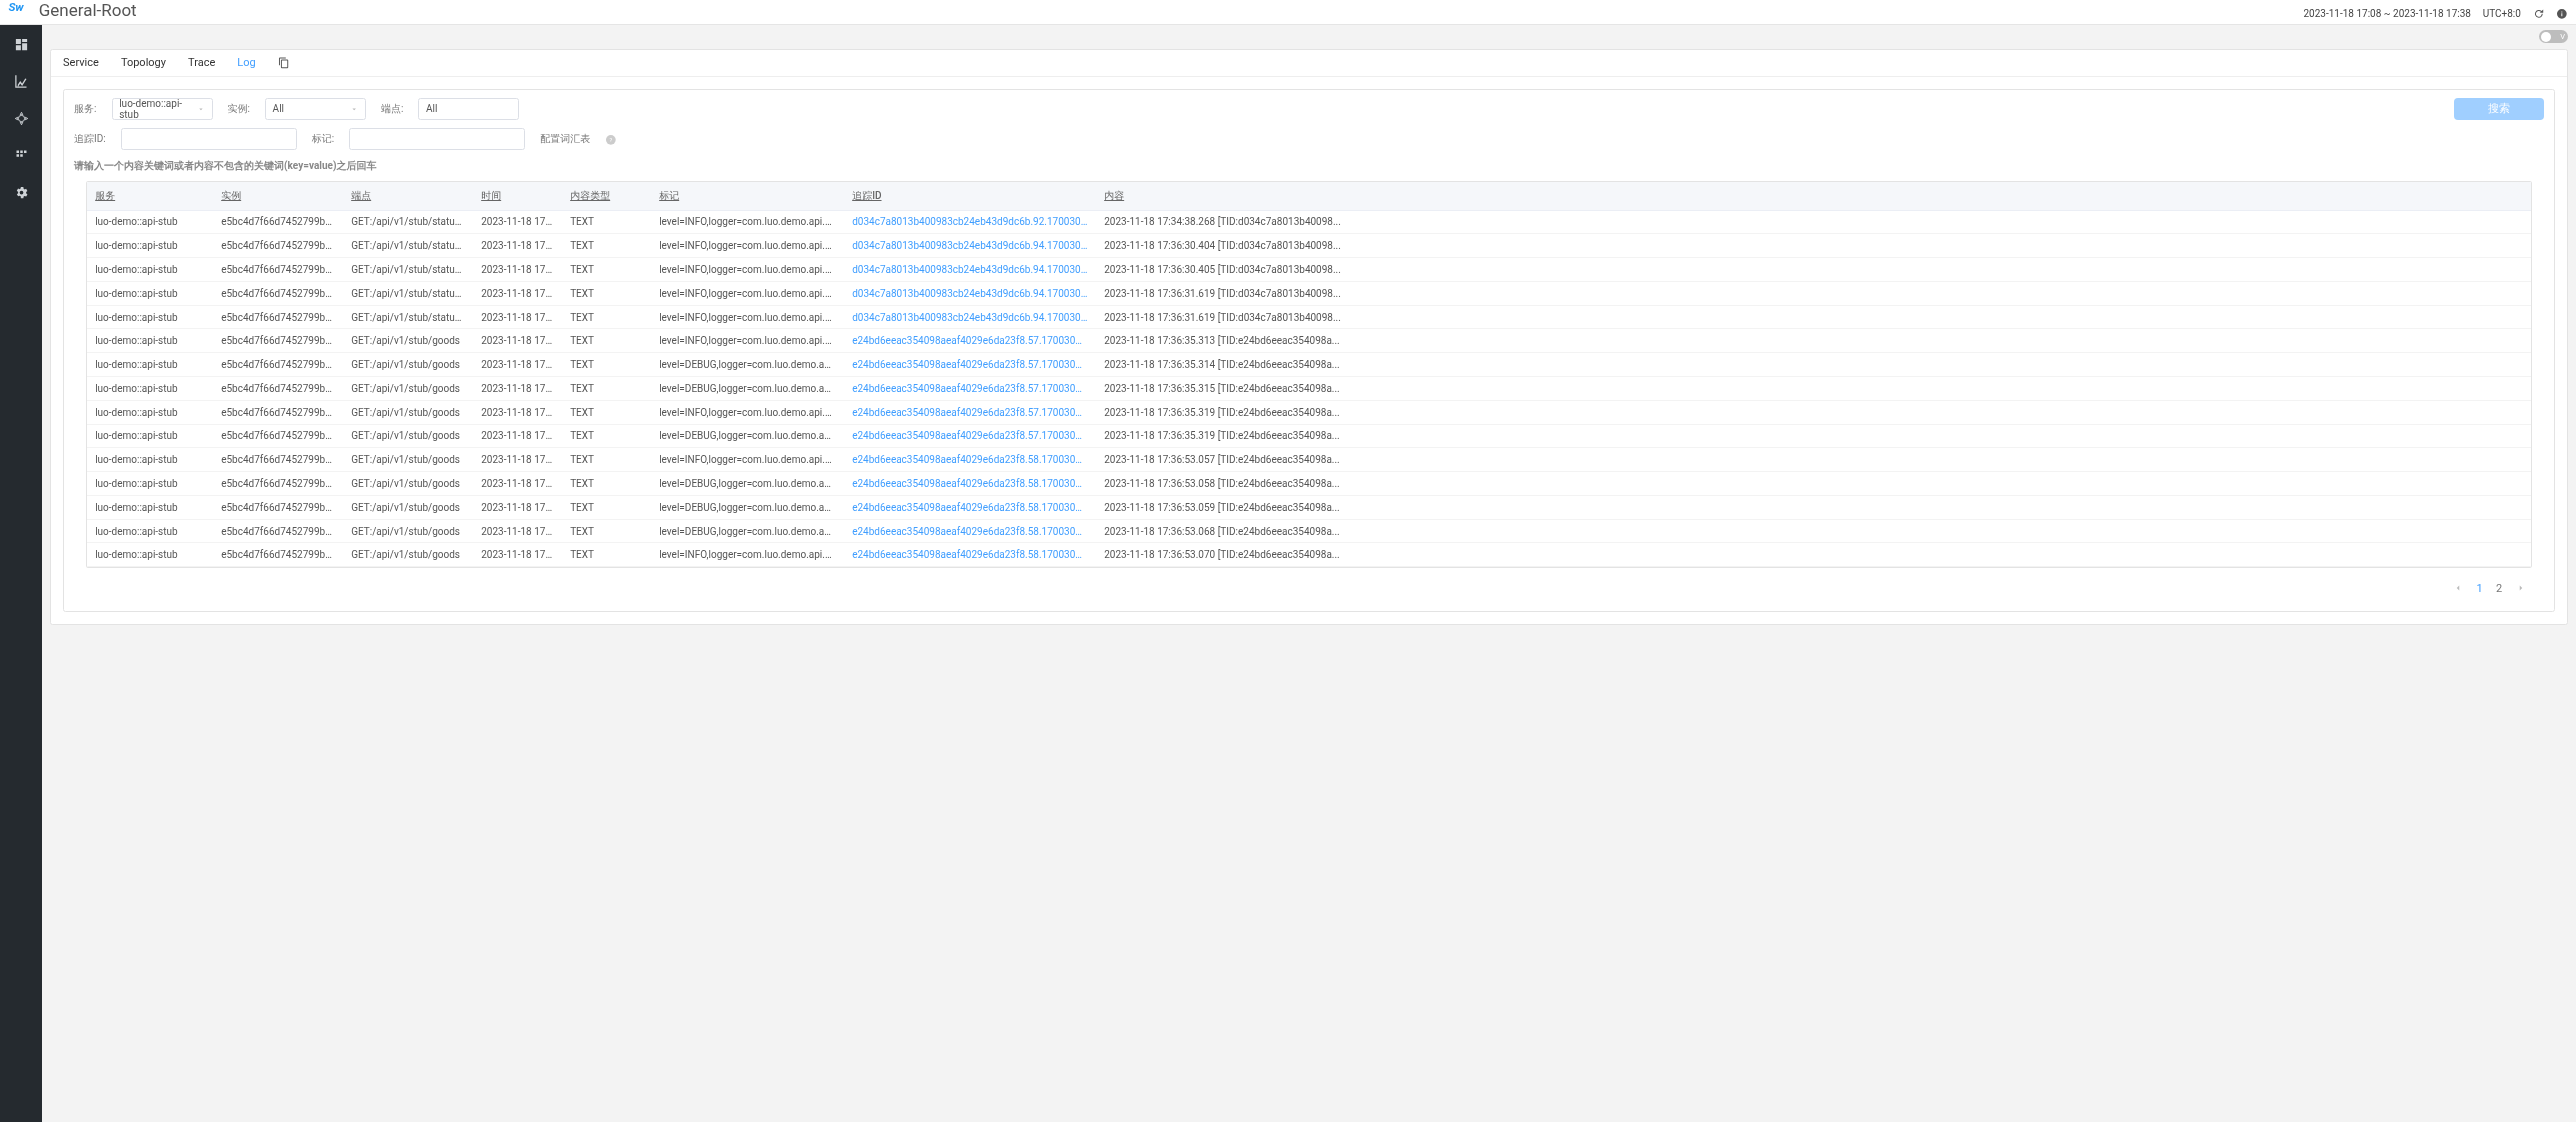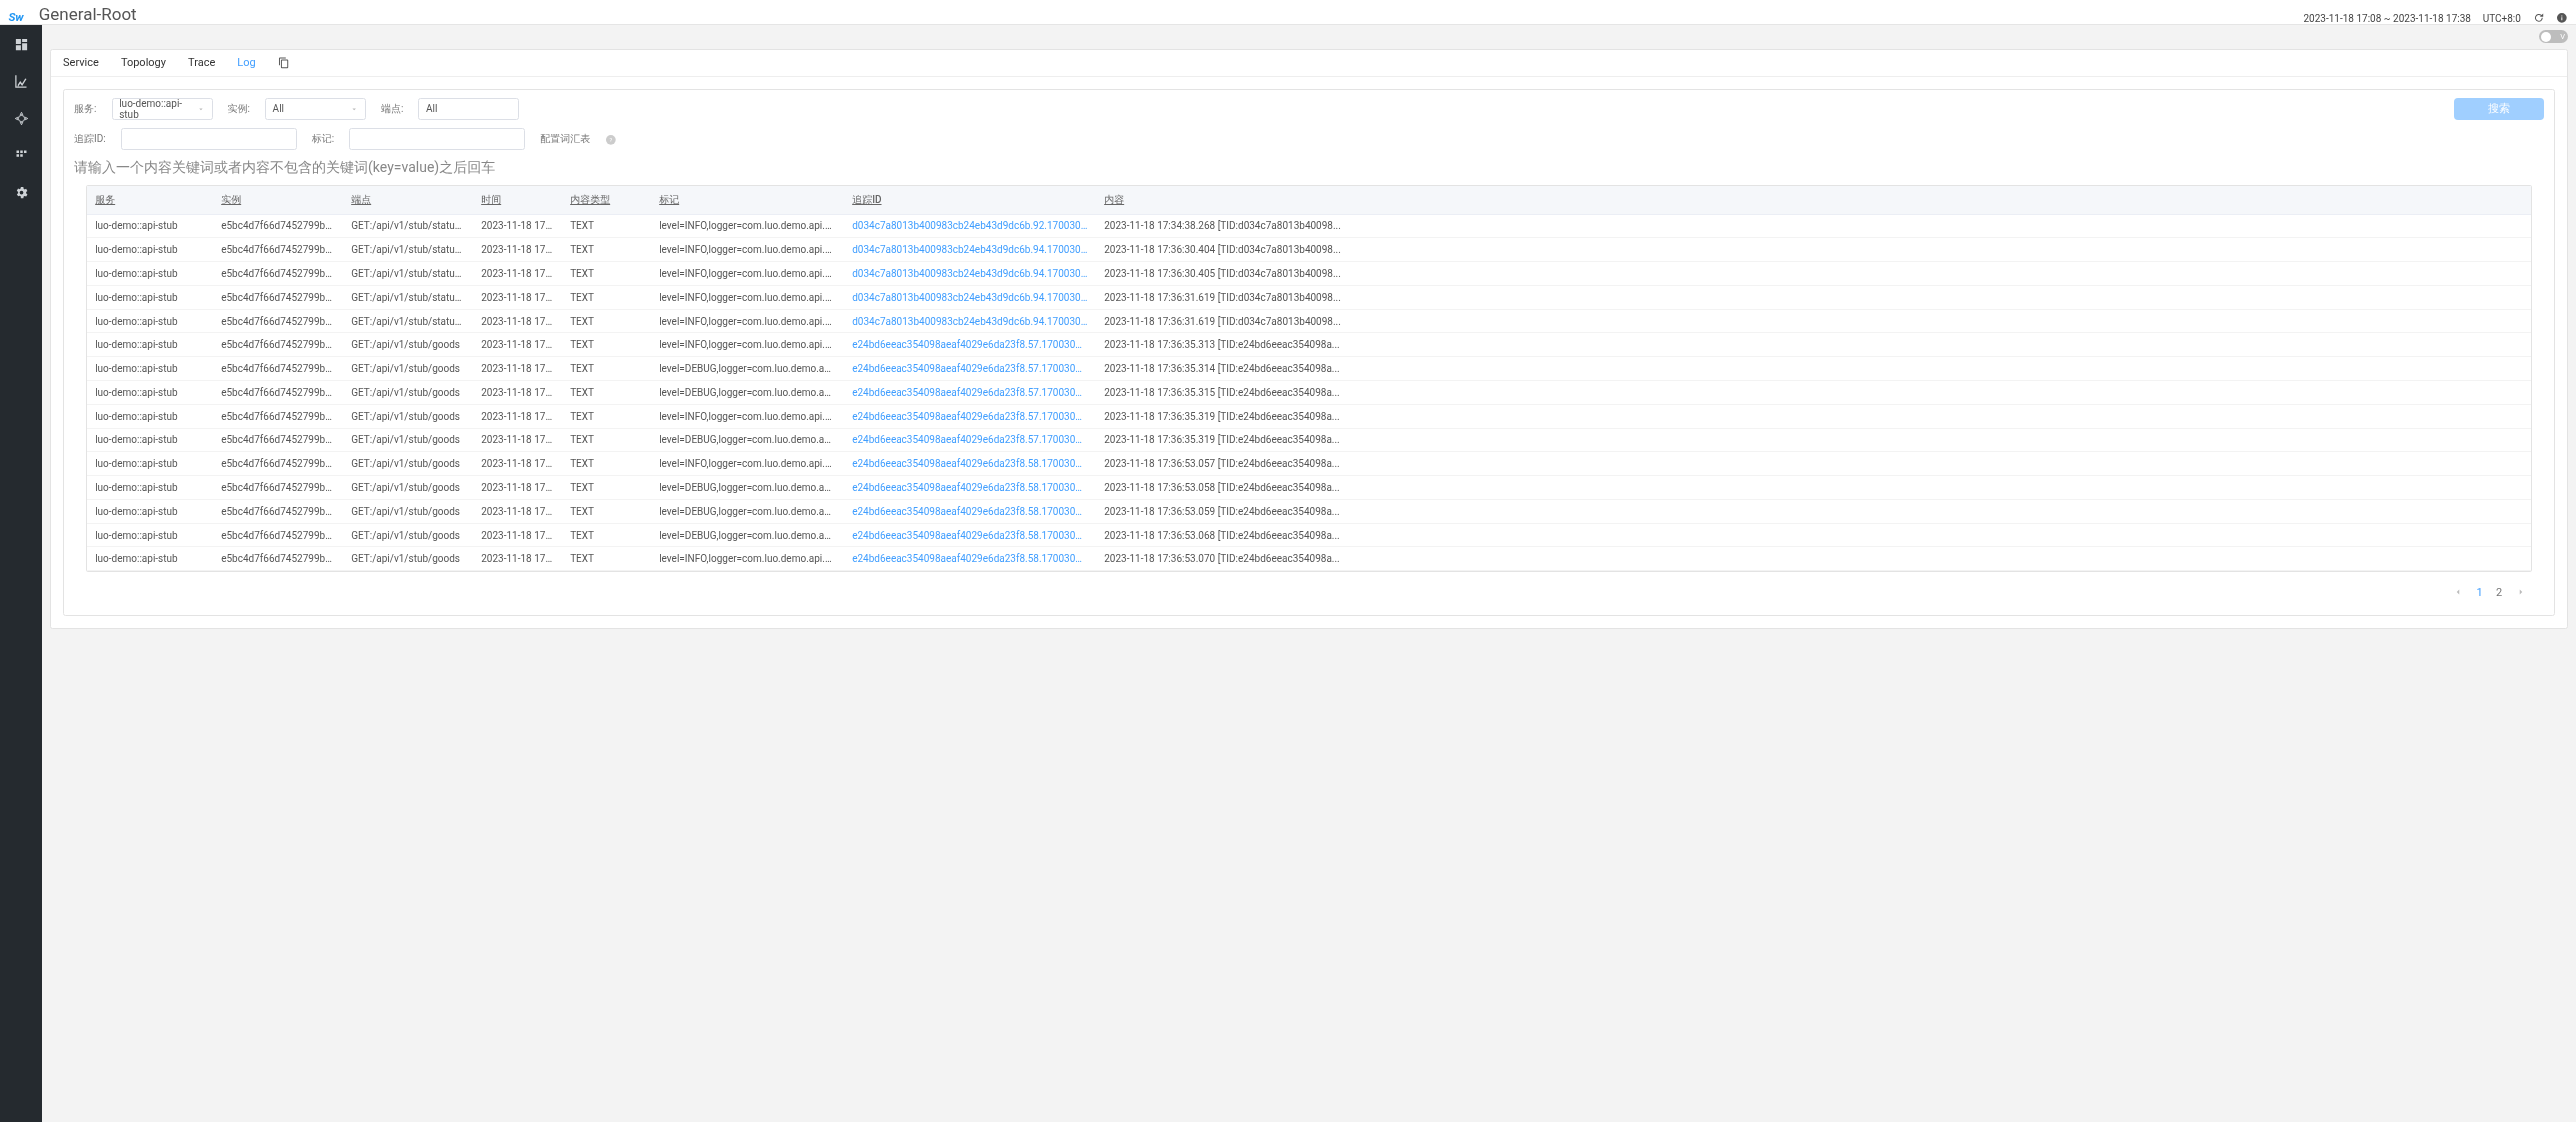--- a/index.html
+++ b/index.html
@@ -1,19 +1,19 @@
 <!DOCTYPE html>
 <html style="font-size:13.4px"><head>
 <meta charset="utf-8">
 <style>
 * { margin: 0; padding: 0; box-sizing: border-box; font-family: -apple-system, BlinkMacSystemFont, "Segoe UI", Roboto, sans-serif; }
 body { font-size: 10px; color: #333; background: #fff; overflow: hidden; }
 
 
-.header { height: 25px; display: flex; align-items: flex-end; padding: 0 8.4px; border-bottom: 0.8px solid #e5e5e5; }
+.header { height: 25px; display: flex; align-items: flex-start; padding: 0 8.4px; border-bottom: 0.8px solid #e5e5e5; }
 .logo { color: #2196f3; font-weight: bold; font-size: 11.7px; margin-right: 15px; font-style: italic; }
 .breadcrumb { color: #555; font-size: 17px; }
 .header-right { margin-left: auto; display: flex; align-items: center; gap: 11.7px; color: #444; font-size: 10px; margin-top: 8px; }
 .header-right .icon { width: 11.7px; height: 11.7px; fill: #555; cursor: pointer; }
 
 
 .sidebar { position: absolute; left: 0; top: 25px; bottom: 0; width: 42px; background: #252a2f; display: flex; flex-direction: column; align-items: center; padding-top: 11.7px; gap: 22px; }
 .sidebar .icon { width: 15px; height: 15px; fill: #cfd3d7; cursor: pointer; }
 
 
@@ -33,21 +33,21 @@
 .copy-icon { width: 11.7px; height: 11.7px; fill: #555; cursor: pointer; }
 
 .filter-block { margin: 11.7px; border: 0.8px solid #e3e3e3; border-radius: 2.5px; padding: 8.4px 10px; }
 .filter-row { display: flex; align-items: center; gap: 15px; flex-wrap: wrap; margin-bottom: 8.4px; font-size: 10px; }
 .filter-label { color: #777; }
 .select, .text-input { height: 22px; border: 0.8px solid #dcdfe6; border-radius: 2.5px; padding: 0 6.7px; font-size: 10px; color: #555; background: #fff; display: flex; align-items: center; justify-content: space-between; }
 .select .chev { width:8.4px; height:8.4px; fill:#b7b7b7; }
 .w120 { width: 101px; } .w210 { width: 176px; }
 .search-btn { margin-left: auto; background: #a0cfff; color: #fff; border: none; height: 22px; padding: 0 34px; border-radius: 4px; font-size: 11px; cursor: pointer; }
 .help-icon { width:11.7px; height:11.7px; fill:#aaa; }
-.hint-text { color: #888; font-size: 14px; }
+.hint-text { color: #888; font-size: 10px; font-weight: bold; }
 
 
 .table-wrap { margin: 0 11.7px 5px 11.7px; border: 0.8px solid #e3e3e3; border-radius: 1.7px; overflow: hidden; }
 table { width: 100%; border-collapse: collapse; table-layout: fixed; }
 th { background: #f5f7fa; text-align: left; padding: 6.7px 8.4px; font-weight: 500; color: #666; font-size: 10px; border-bottom: 0.8px solid #ebeef5; text-decoration: underline; }
 td { padding: 5.9px 8.4px; font-size: 10px; color: #555; border-bottom: 0.8px solid #f3f3f3; white-space: nowrap; overflow: hidden; text-overflow: ellipsis; }
 .link-cell { color: #409eff; cursor: pointer; }
 th.col-svc, td.col-svc { width: 126px; }
 th.col-inst, td.col-inst { width: 130px; }
 th.col-ep, td.col-ep { width: 130px; }

